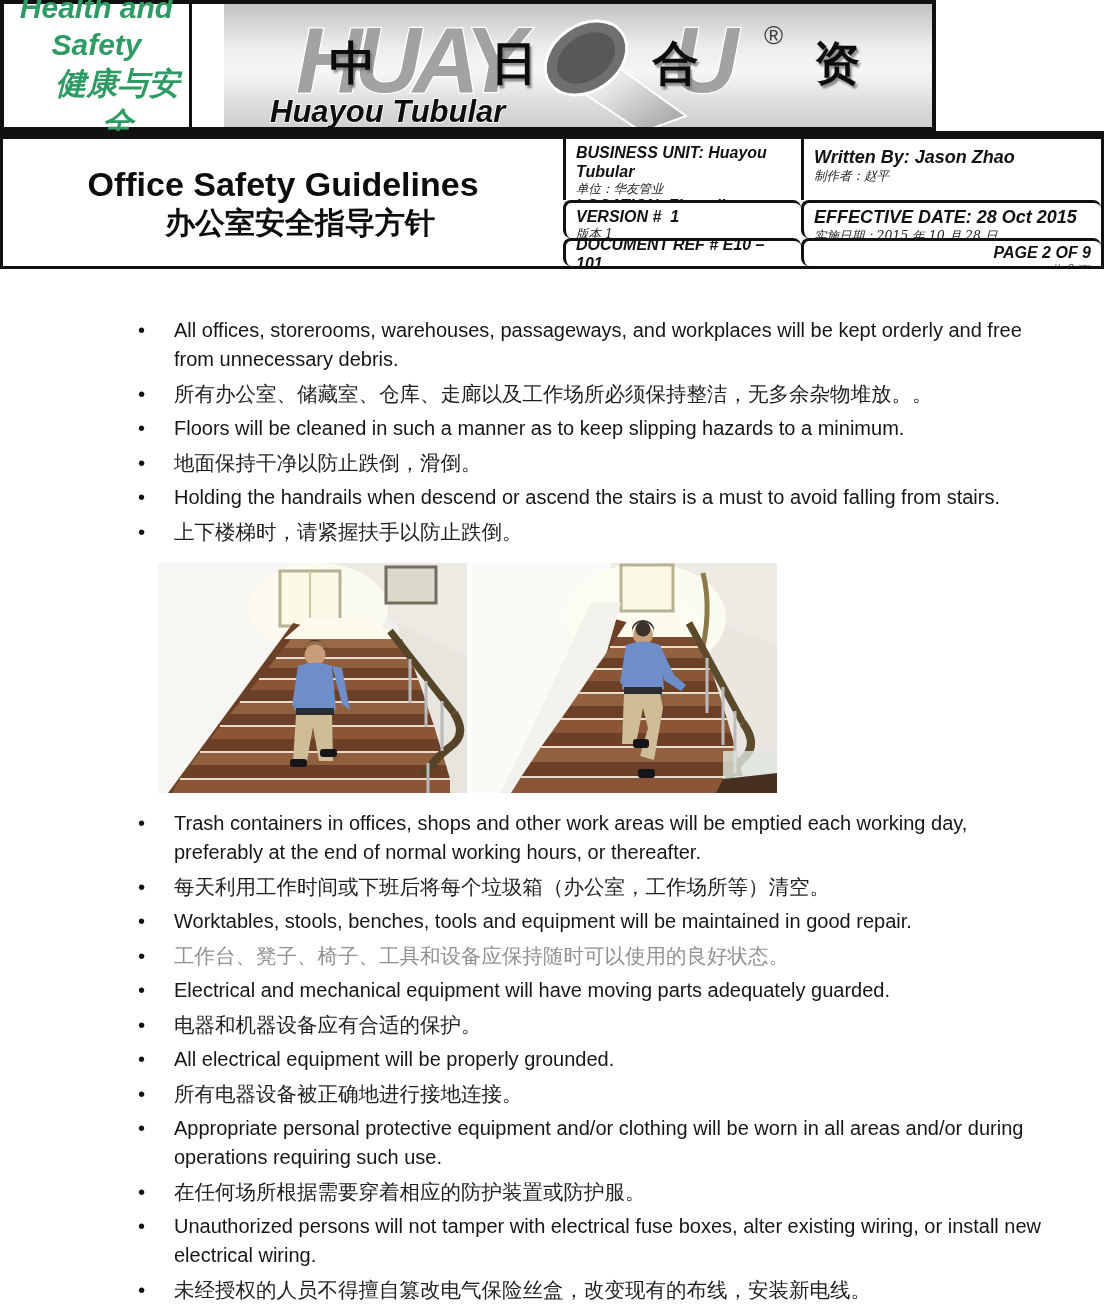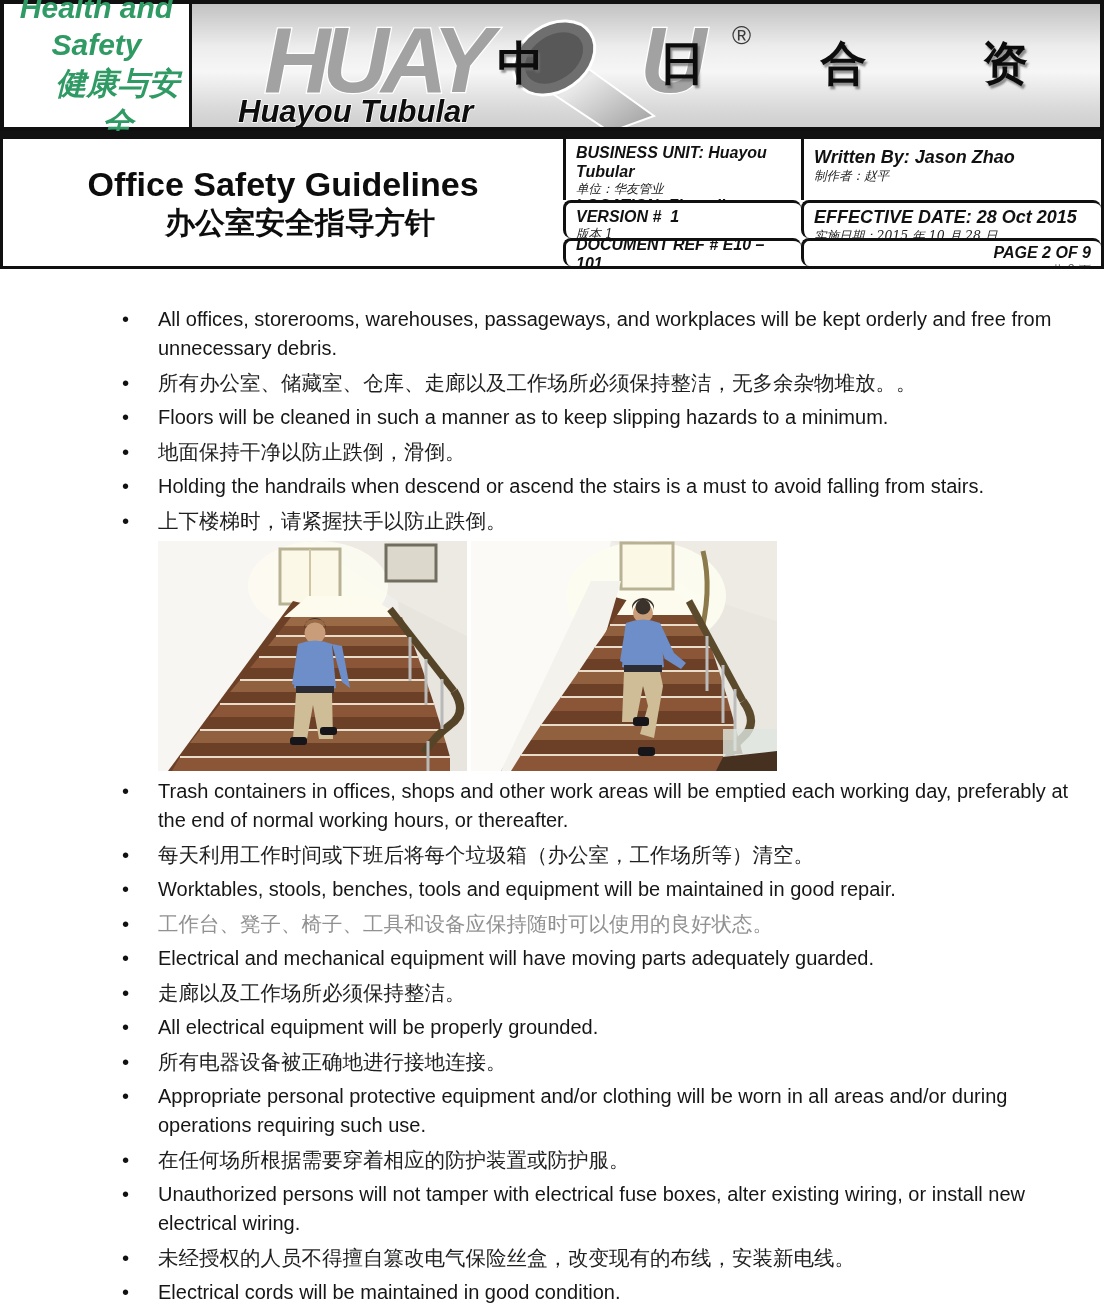--- a/index.html
+++ b/index.html
@@ -2,22 +2,22 @@
 <html><head>
 <meta charset="utf-8">
 <style>
   html,body{margin:0;padding:0;}
   body{
     width:1120px;height:1307px;background:#ffffff;position:relative;
     font-family:"Liberation Sans",sans-serif;color:#1a1a1a;overflow:hidden;
   }
   
   .doc-header{
-    position:absolute;left:0;top:0;width:1104px;height:131px;
-    border:4px solid #101010;box-sizing:border-box;display:flex;background:#fff;
+    position:absolute;left:0;top:0;width:936px;height:131px;
+    border:4px solid #101010;box-sizing:border-box;display:flex;background:#fff;gap:32px;
   }
   .hs-badge{
     width:188px;flex:0 0 188px;border-right:3px solid #101010;box-sizing:border-box;
     display:flex;flex-direction:column;align-items:center;justify-content:center;
     background:#fff;text-align:center;
   }
   .hs-badge .en{
     font-weight:bold;font-style:italic;font-size:30px;line-height:37px;color:#2f9a63;
   }
   .hs-badge .zh{
@@ -55,21 +55,21 @@
   }
   .title-en{font-size:34px;font-weight:bold;color:#0d0d0d;line-height:40px;}
   .title-zh{font-size:30px;font-weight:bold;color:#0d0d0d;line-height:38px;font-family:"DejaVu Serif",serif;margin-left:34px;}
   .lbl{font-weight:bold;font-style:italic;font-size:16px;line-height:19px;color:#111;}
   .sub{font-style:italic;font-size:12.5px;line-height:15px;color:#222;font-family:"DejaVu Serif",serif;}
   .wb-cell{padding-top:7px;}
   .page-cell{text-align:right;padding-top:2px;}
   .page-zh{font-size:12px;color:#555;font-family:"DejaVu Serif",serif;}
   
   .body-content{position:absolute;left:0;top:300px;width:1120px;}
-  ul.bullets{list-style:none;margin:0;padding:0 50px 0 158px;}
+  ul.bullets{list-style:none;margin:16px;padding:0 50px 0 158px;}
   ul.bullets li{position:relative;margin:5px 0;}
   ul.bullets li::before{
     content:"\2022";position:absolute;left:-36px;top:0;color:#111;
     font-family:"Liberation Sans",sans-serif;
   }
   li.en{font-size:20px;line-height:29px;color:#161616;}
   li.zh{font-size:20.5px;line-height:30px;color:#1f1f1f;font-family:"DejaVu Serif",serif;}
   li.zh.muted{color:#919191;}
   
   .photo-row{margin:4px 0 6px 158px;display:flex;gap:4px;}
@@ -285,21 +285,21 @@
       </g>
     </svg>
   </div>
 
   <ul class="bullets" id="bullets-bottom">
       <li class="en">Trash containers in offices, shops and other work areas will be emptied each working day, preferably at the end of normal working hours, or thereafter.</li>
       <li class="zh">每天利用工作时间或下班后将每个垃圾箱（办公室，工作场所等）清空。</li>
       <li class="en">Worktables, stools, benches, tools and equipment will be maintained in good repair.</li>
       <li class="zh muted">工作台、凳子、椅子、工具和设备应保持随时可以使用的良好状态。</li>
       <li class="en">Electrical and mechanical equipment will have moving parts adequately guarded.</li>
-      <li class="zh">走廊以及工作场所必须保持整洁。</li>
+      <li class="zh">电器和机器设备应有合适的保护。</li>
       <li class="en">All electrical equipment will be properly grounded.</li>
       <li class="zh">所有电器设备被正确地进行接地连接。</li>
       <li class="en">Appropriate personal protective equipment and/or clothing will be worn in all areas and/or during operations requiring such use.</li>
       <li class="zh">在任何场所根据需要穿着相应的防护装置或防护服。</li>
       <li class="en">Unauthorized persons will not tamper with electrical fuse boxes, alter existing wiring, or install new electrical wiring.</li>
       <li class="zh">未经授权的人员不得擅自篡改电气保险丝盒，改变现有的布线，安装新电线。</li>
       <li class="en">Electrical cords will be maintained in good condition.</li>
     </ul>
 </div>
 

